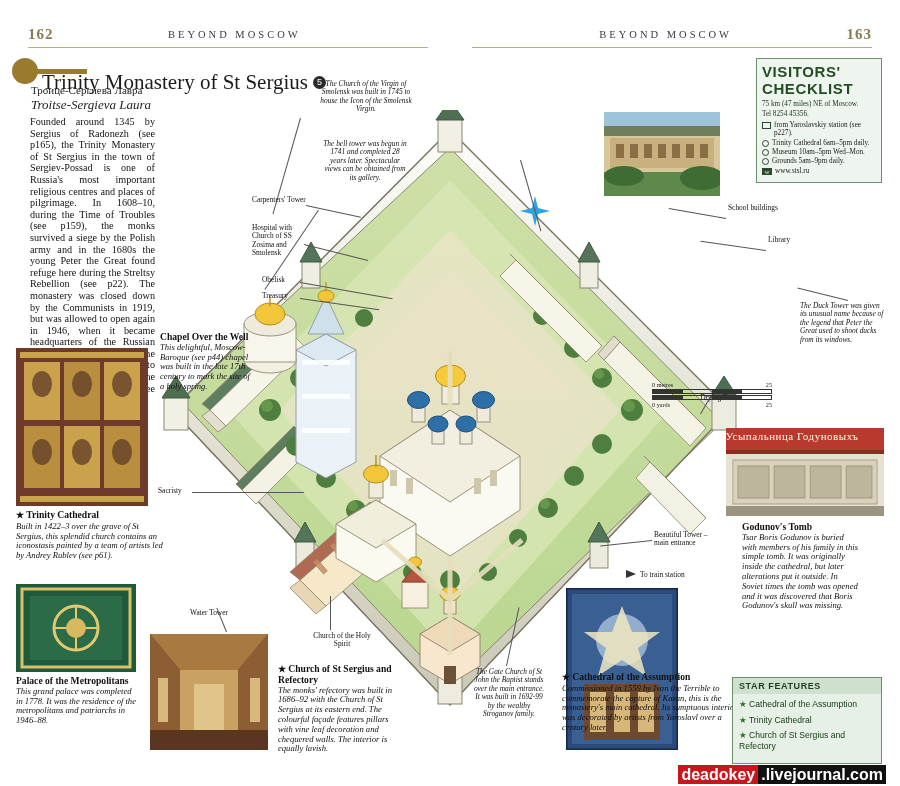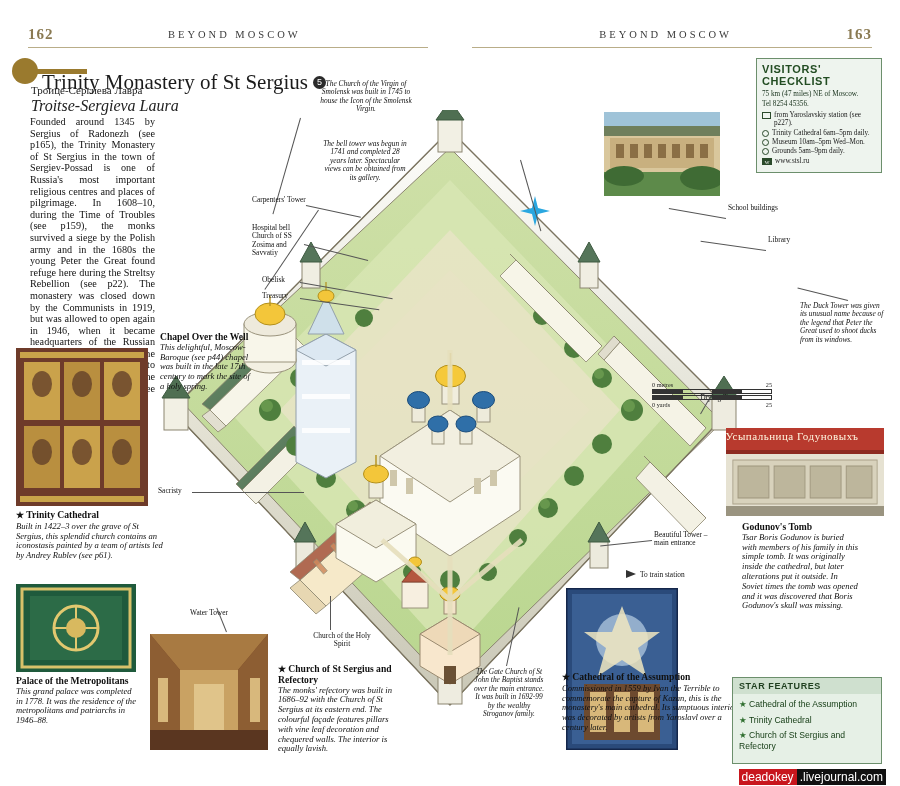--- a/index.html
+++ b/index.html
@@ -51,21 +51,21 @@
   .title-num {
     display:inline-block; width:13px; height:13px; border-radius:50%;
     background:#2b2b2b; color:#fff; font-size:9px; line-height:13px;
     text-align:center; vertical-align:4px; margin-left:5px;
     font-family:"Liberation Sans", sans-serif;
   }
   .subtitle-ru {
     position:absolute; left:31px; top:84px; font-size:11px; color:#222;
   }
   .subtitle-it {
-    position:absolute; left:31px; top:97px; font-size:16px; font-style:italic; color:#222;
+    position:absolute; left:31px; top:97px; font-size:13px; font-style:italic; color:#222;
   }
 
   
   .intro {
     position:absolute; left:30px; top:116px; width:125px;
     font-size:10.2px; line-height:11.6px; text-align:justify; color:#111;
   }
 
   
   .cap { position:absolute; font-size:8.6px; line-height:9.8px; color:#111; }
@@ -95,21 +95,21 @@
   .photo { position:absolute; overflow:hidden; border:0; }
   .photo .frame { width:100%; height:100%; }
 
   
   .vc {
     position:absolute; right:18px; top:58px; width:126px;
     background:#eef4ee; border:1px solid #6c8f6c;
     padding:4px 5px 6px 5px;
   }
   .vc h3 {
-    margin:0 0 3px 0; font-size:11px; letter-spacing:.6px; color:#234d23;
+    margin:0 0 3px 0; font-size:15px; letter-spacing:.6px; color:#234d23;
     font-family:"Liberation Sans", sans-serif; font-weight:bold;
   }
   .vc p { margin:0 0 2px 0; font-size:7.2px; line-height:8.4px; color:#16301a; }
   .vc .row { display:flex; align-items:flex-start; gap:3px; margin-bottom:1px; }
   .vc .ico {
     display:inline-block; width:9px; height:7px; border:1px solid #2a4a2a; flex:none; margin-top:1px;
   }
   .vc .ico.clock { border-radius:50%; width:7px; height:7px; }
   .vc .ico.web { background:#2a4a2a; color:#fff; font-size:5px; text-align:center; line-height:7px; width:10px; }
   .vc .lbl { font-size:7.2px; line-height:8.4px; }
@@ -138,21 +138,21 @@
   .scale .bar i:nth-child(odd){ background:#333; }
   .scale .bar i:last-child{ border-right:0; }
   .scale .lab { display:flex; justify-content:space-between; }
 
   
   .compass { position:absolute; left:520px; top:196px; }
 
   
   .wm {
     position:absolute; right:14px; bottom:2px;
-    font-family:"Liberation Sans", sans-serif; font-size:12px; font-weight:normal;
+    font-family:"Liberation Sans", sans-serif; font-size:16px; font-weight:bold;
     color:#fff;
   }
   .wm .red { background:#c8161d; padding:1px 3px; }
   .wm .blk { background:#111; padding:1px 3px; }
 </style>
 </head>
 <body>
 
 <div class="page">
 
@@ -379,21 +379,21 @@
 
   <div class="ann it c" style="left:320px; top:80px; width:92px;">The Church of the Virgin of Smolensk was built in 1745 to house the Icon of the Smolensk Virgin.</div>
   <div class="ldr" style="left:300px; top:118px; width:1px; height:100px; transform:rotate(16deg); transform-origin:top;"></div>
 
   <div class="ann it c" style="left:322px; top:140px; width:86px;">The bell tower was begun in 1741 and completed 28 years later. Spectacular views can be obtained from its gallery.</div>
   <div class="ldr" style="left:318px; top:210px; width:1px; height:96px; transform:rotate(34deg); transform-origin:top;"></div>
 
   <div class="ann" style="left:252px; top:196px; width:54px;">Carpenters' Tower</div>
   <div class="ldr" style="left:306px; top:205px; width:56px; height:1px; transform:rotate(12deg); transform-origin:left;"></div>
 
-  <div class="ann" style="left:252px; top:224px; width:52px;">Hospital bell Church of SS Zosima and Savvatiy</div>
+  <div class="ann" style="left:252px; top:224px; width:52px;">Hospital with Church of SS Zosima and Smolensk</div>
   <div class="ldr" style="left:304px; top:244px; width:66px; height:1px; transform:rotate(14deg); transform-origin:left;"></div>
 
   <div class="ann" style="left:262px; top:276px;">Obelisk</div>
   <div class="ldr" style="left:300px; top:282px; width:94px; height:1px; transform:rotate(10deg); transform-origin:left;"></div>
 
   <div class="ann" style="left:262px; top:292px;">Treasury</div>
   <div class="ldr" style="left:300px; top:298px; width:80px; height:1px; transform:rotate(8deg); transform-origin:left;"></div>
 
   <div class="ann" style="left:158px; top:487px;">Sacristy</div>
   <div class="ldr" style="left:192px; top:492px; width:112px; height:1px;"></div>

